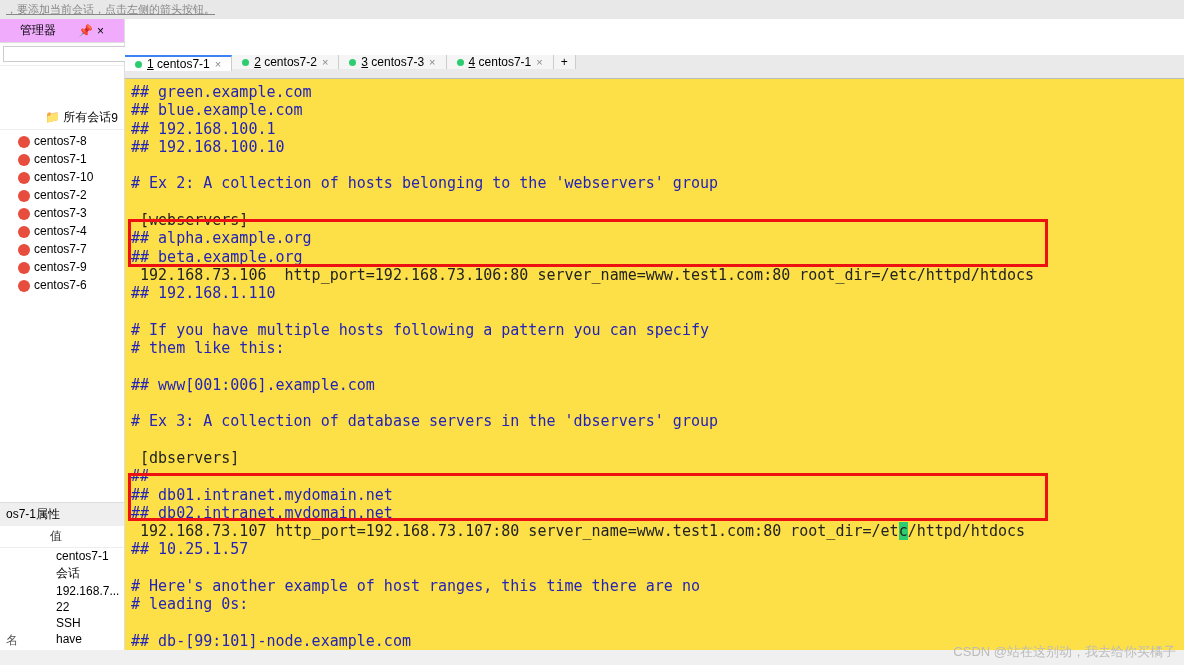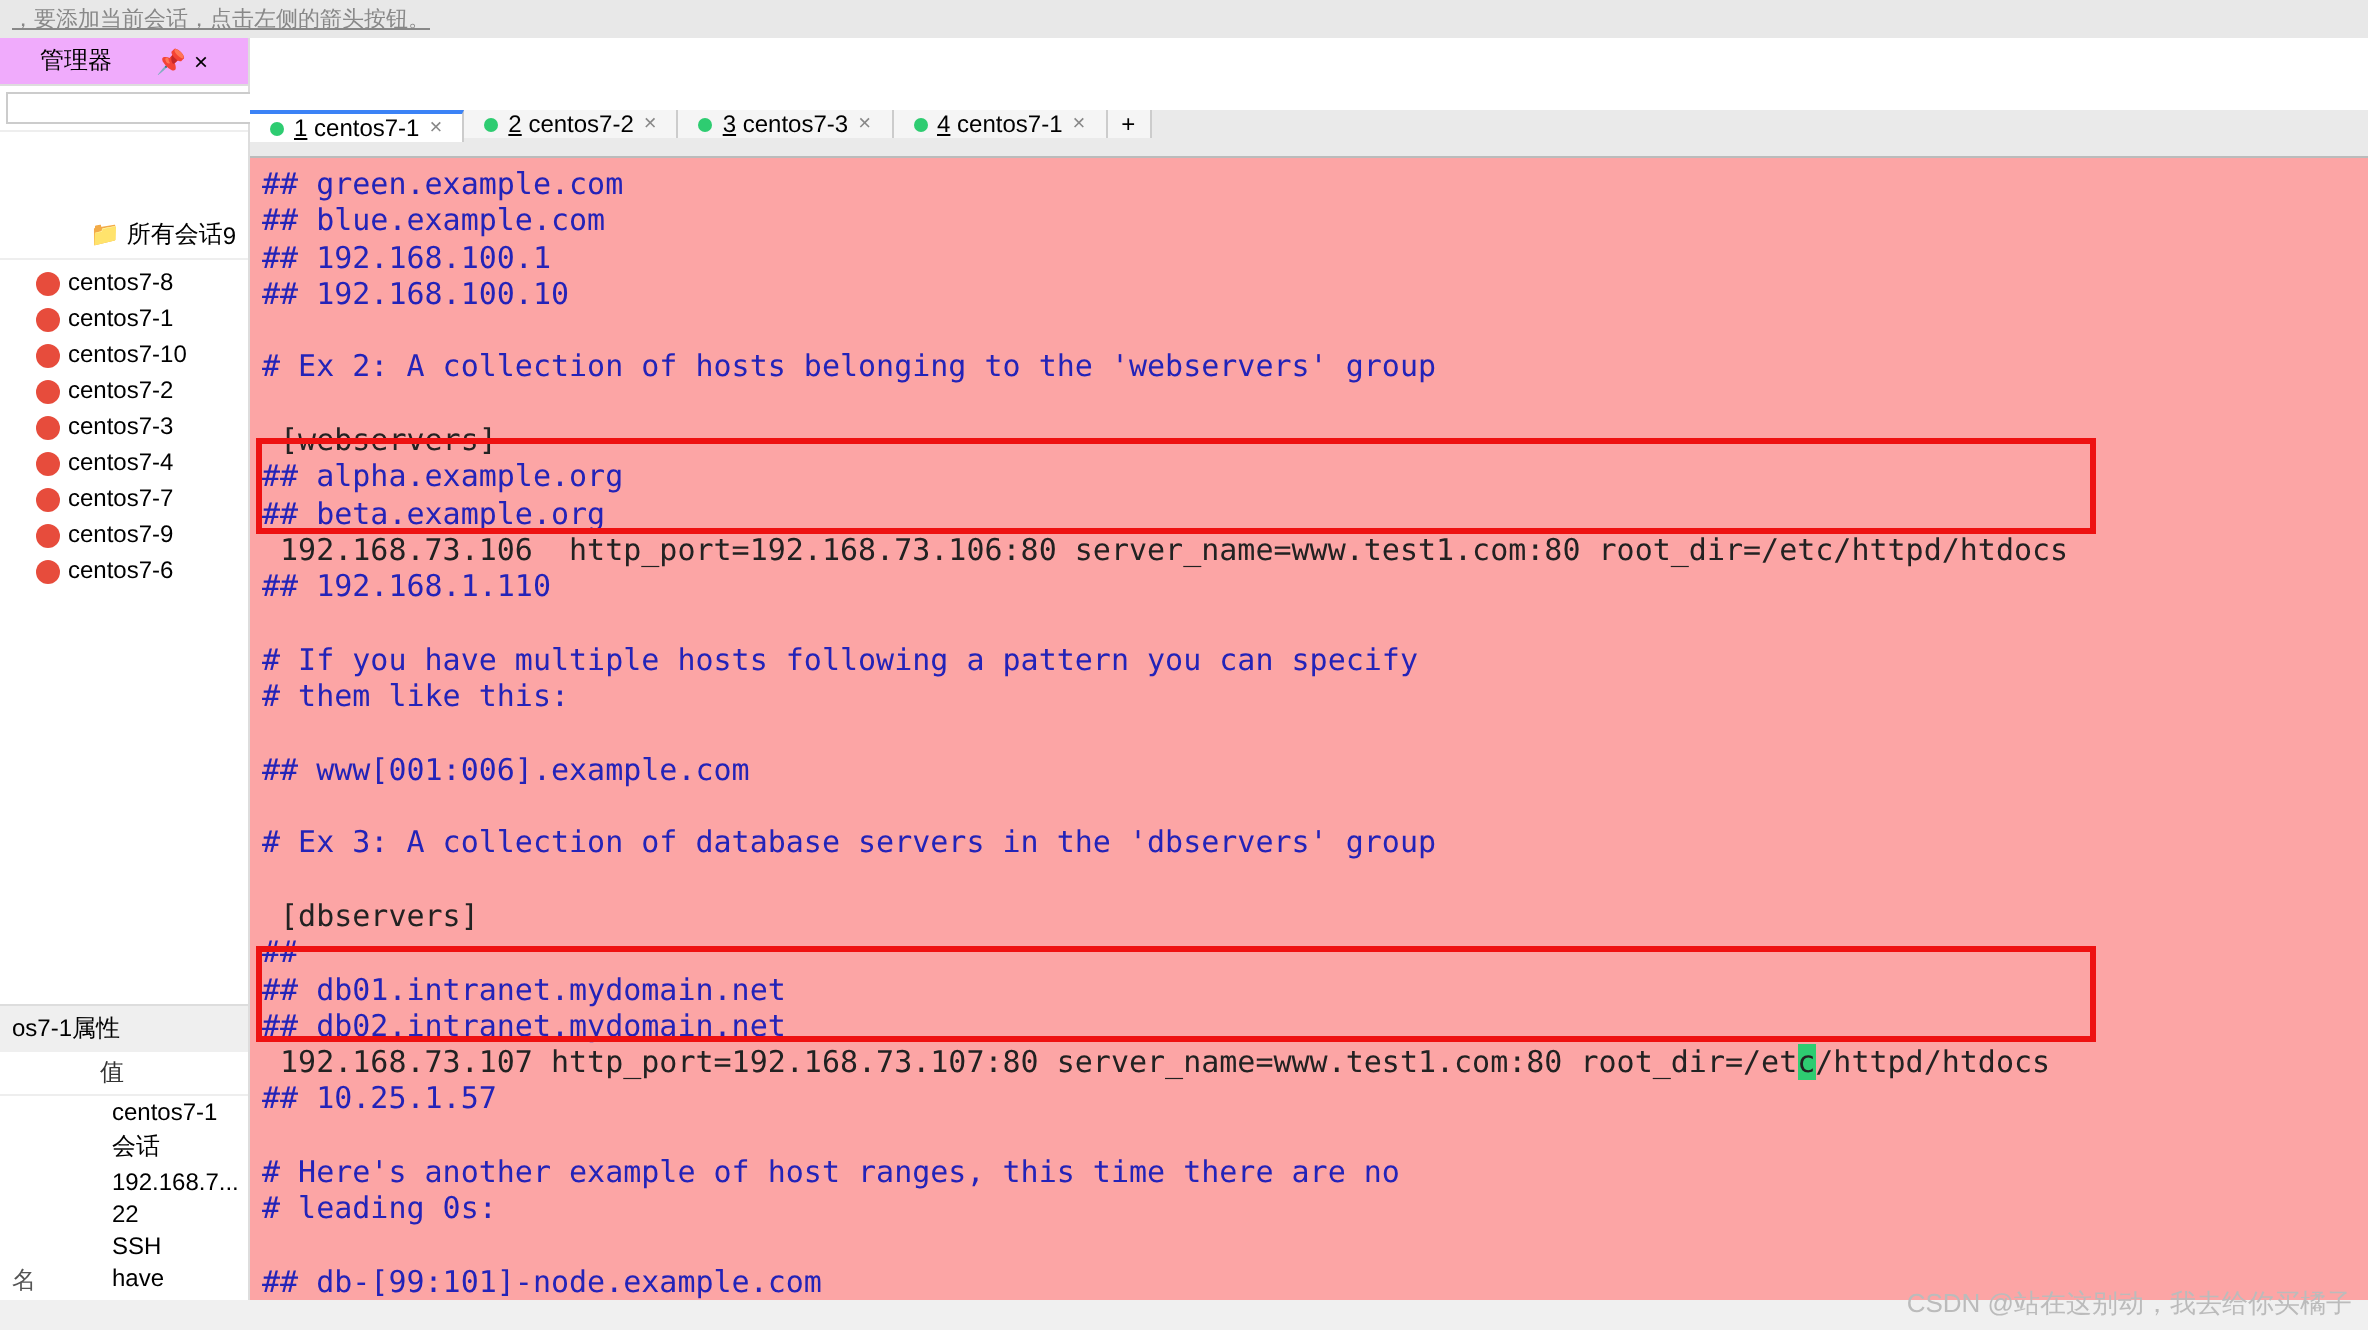--- a/index.html
+++ b/index.html
@@ -23,21 +23,21 @@
 .prop-row .k { width:52px; padding-left:6px; color:#555; }
 .prop-row .v { padding-left:4px; }
 .content { flex:1; display:flex; flex-direction:column; background:#fff; }
 .tabs { display:flex; background:#eaeaea; border-bottom:1px solid #bbb; height:24px; align-items:flex-start;margin-top:36px; }
 .tab { display:flex; align-items:center; gap:5px; padding:0 10px; background:#f5f5f5; border-right:1px solid #ccc; font-size:12px; cursor:pointer; }
 .tab.active { background:#fff; border-top:2px solid #3b82f6; }
 .dot { width:7px; height:7px; border-radius:50%; background:#2ecc71; }
 .tab-num { text-decoration:underline; }
 .tab-close { color:#888; font-size:11px; }
 .tab-add { width:22px; display:flex; align-items:center; justify-content:center; background:#f5f5f5; border-right:1px solid #ccc; cursor:pointer; }
-.term { flex:1; padding:4px 0 4px 6px; font-family:Consolas,Monaco,monospace; font-size:15px; line-height:1.22; background:#fca5a5; position:relative; overflow:hidden; }
+.term { flex:1; padding:4px 0 4px 6px; font-family:Consolas,Monaco,monospace; font-size:15px; line-height:1.22; background:#fde047; position:relative; overflow:hidden; }
 .term .ln { white-space:pre; color:#2323b8; }
 .term .ln.black { color:#222; }
 .term .cursor { background:#2ecc71; color:#222; }
 .red-box { position:absolute; border:3px solid #e11; pointer-events:none; }
 .watermark { position:absolute; right:8px; bottom:4px; color:#bbb; font-size:13px; }
 </style>
 </head>
 <body>
 
 <div class="hint-bar">，要添加当前会话，点击左侧的箭头按钮。</div>

